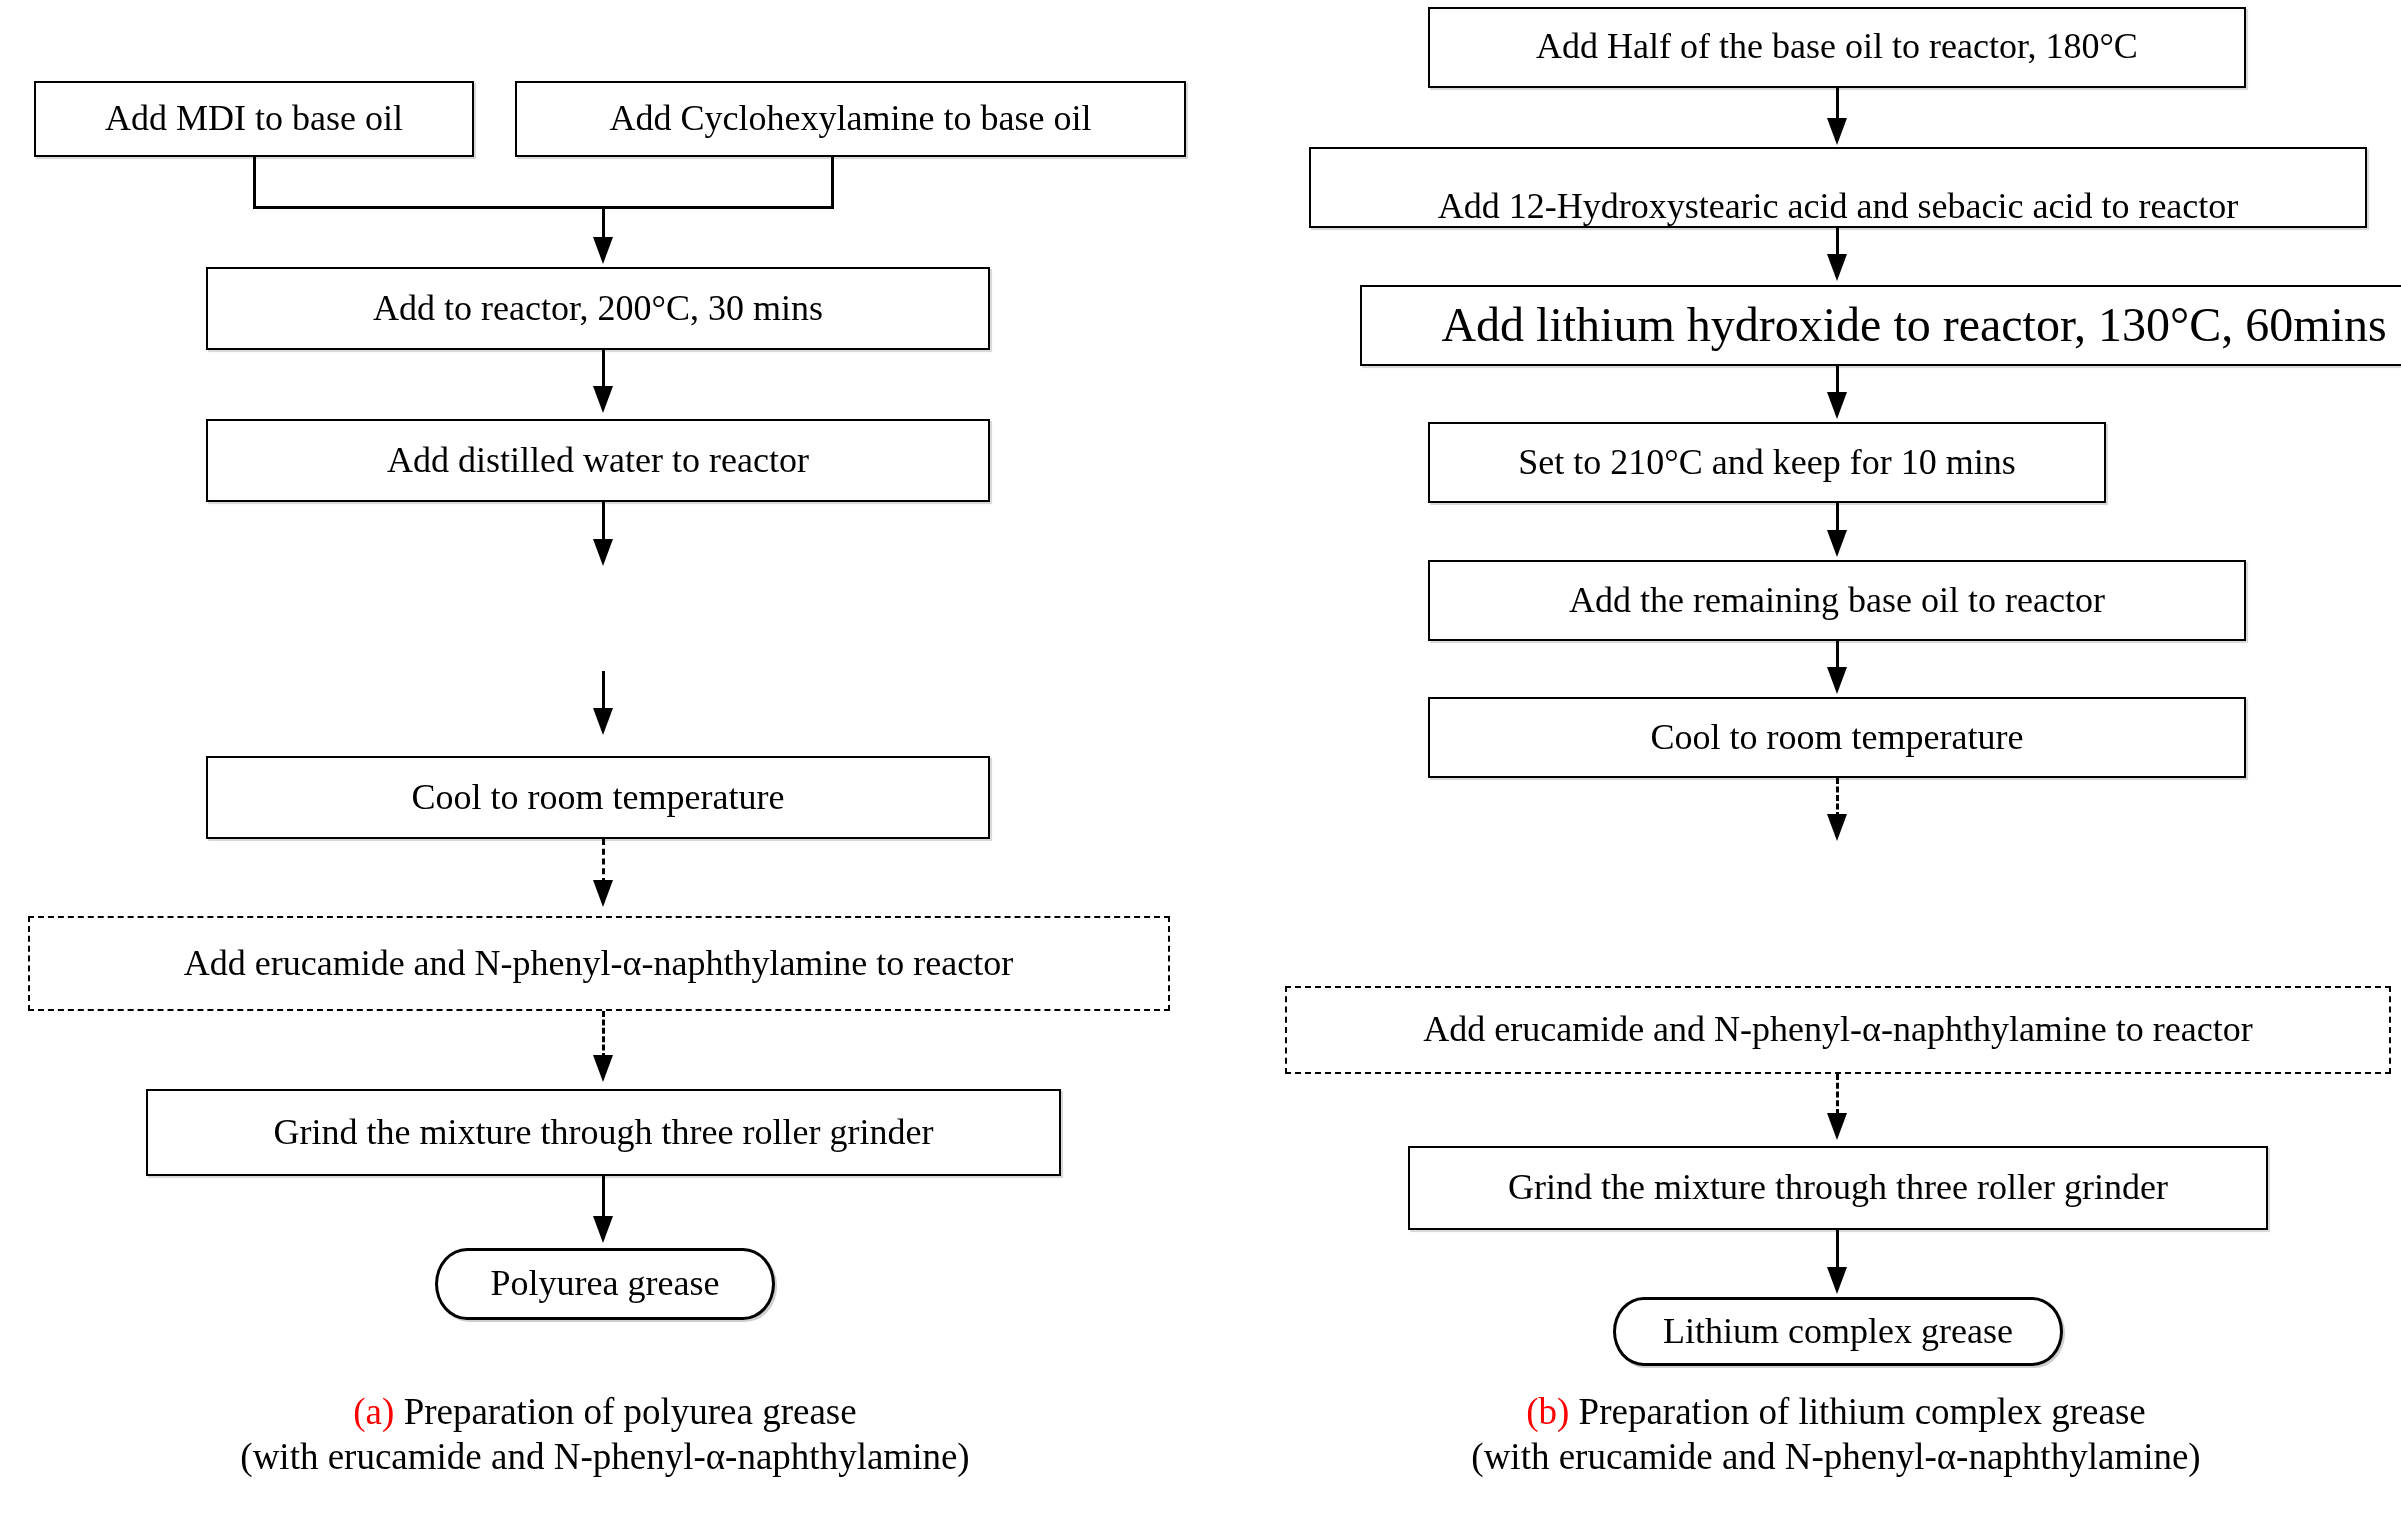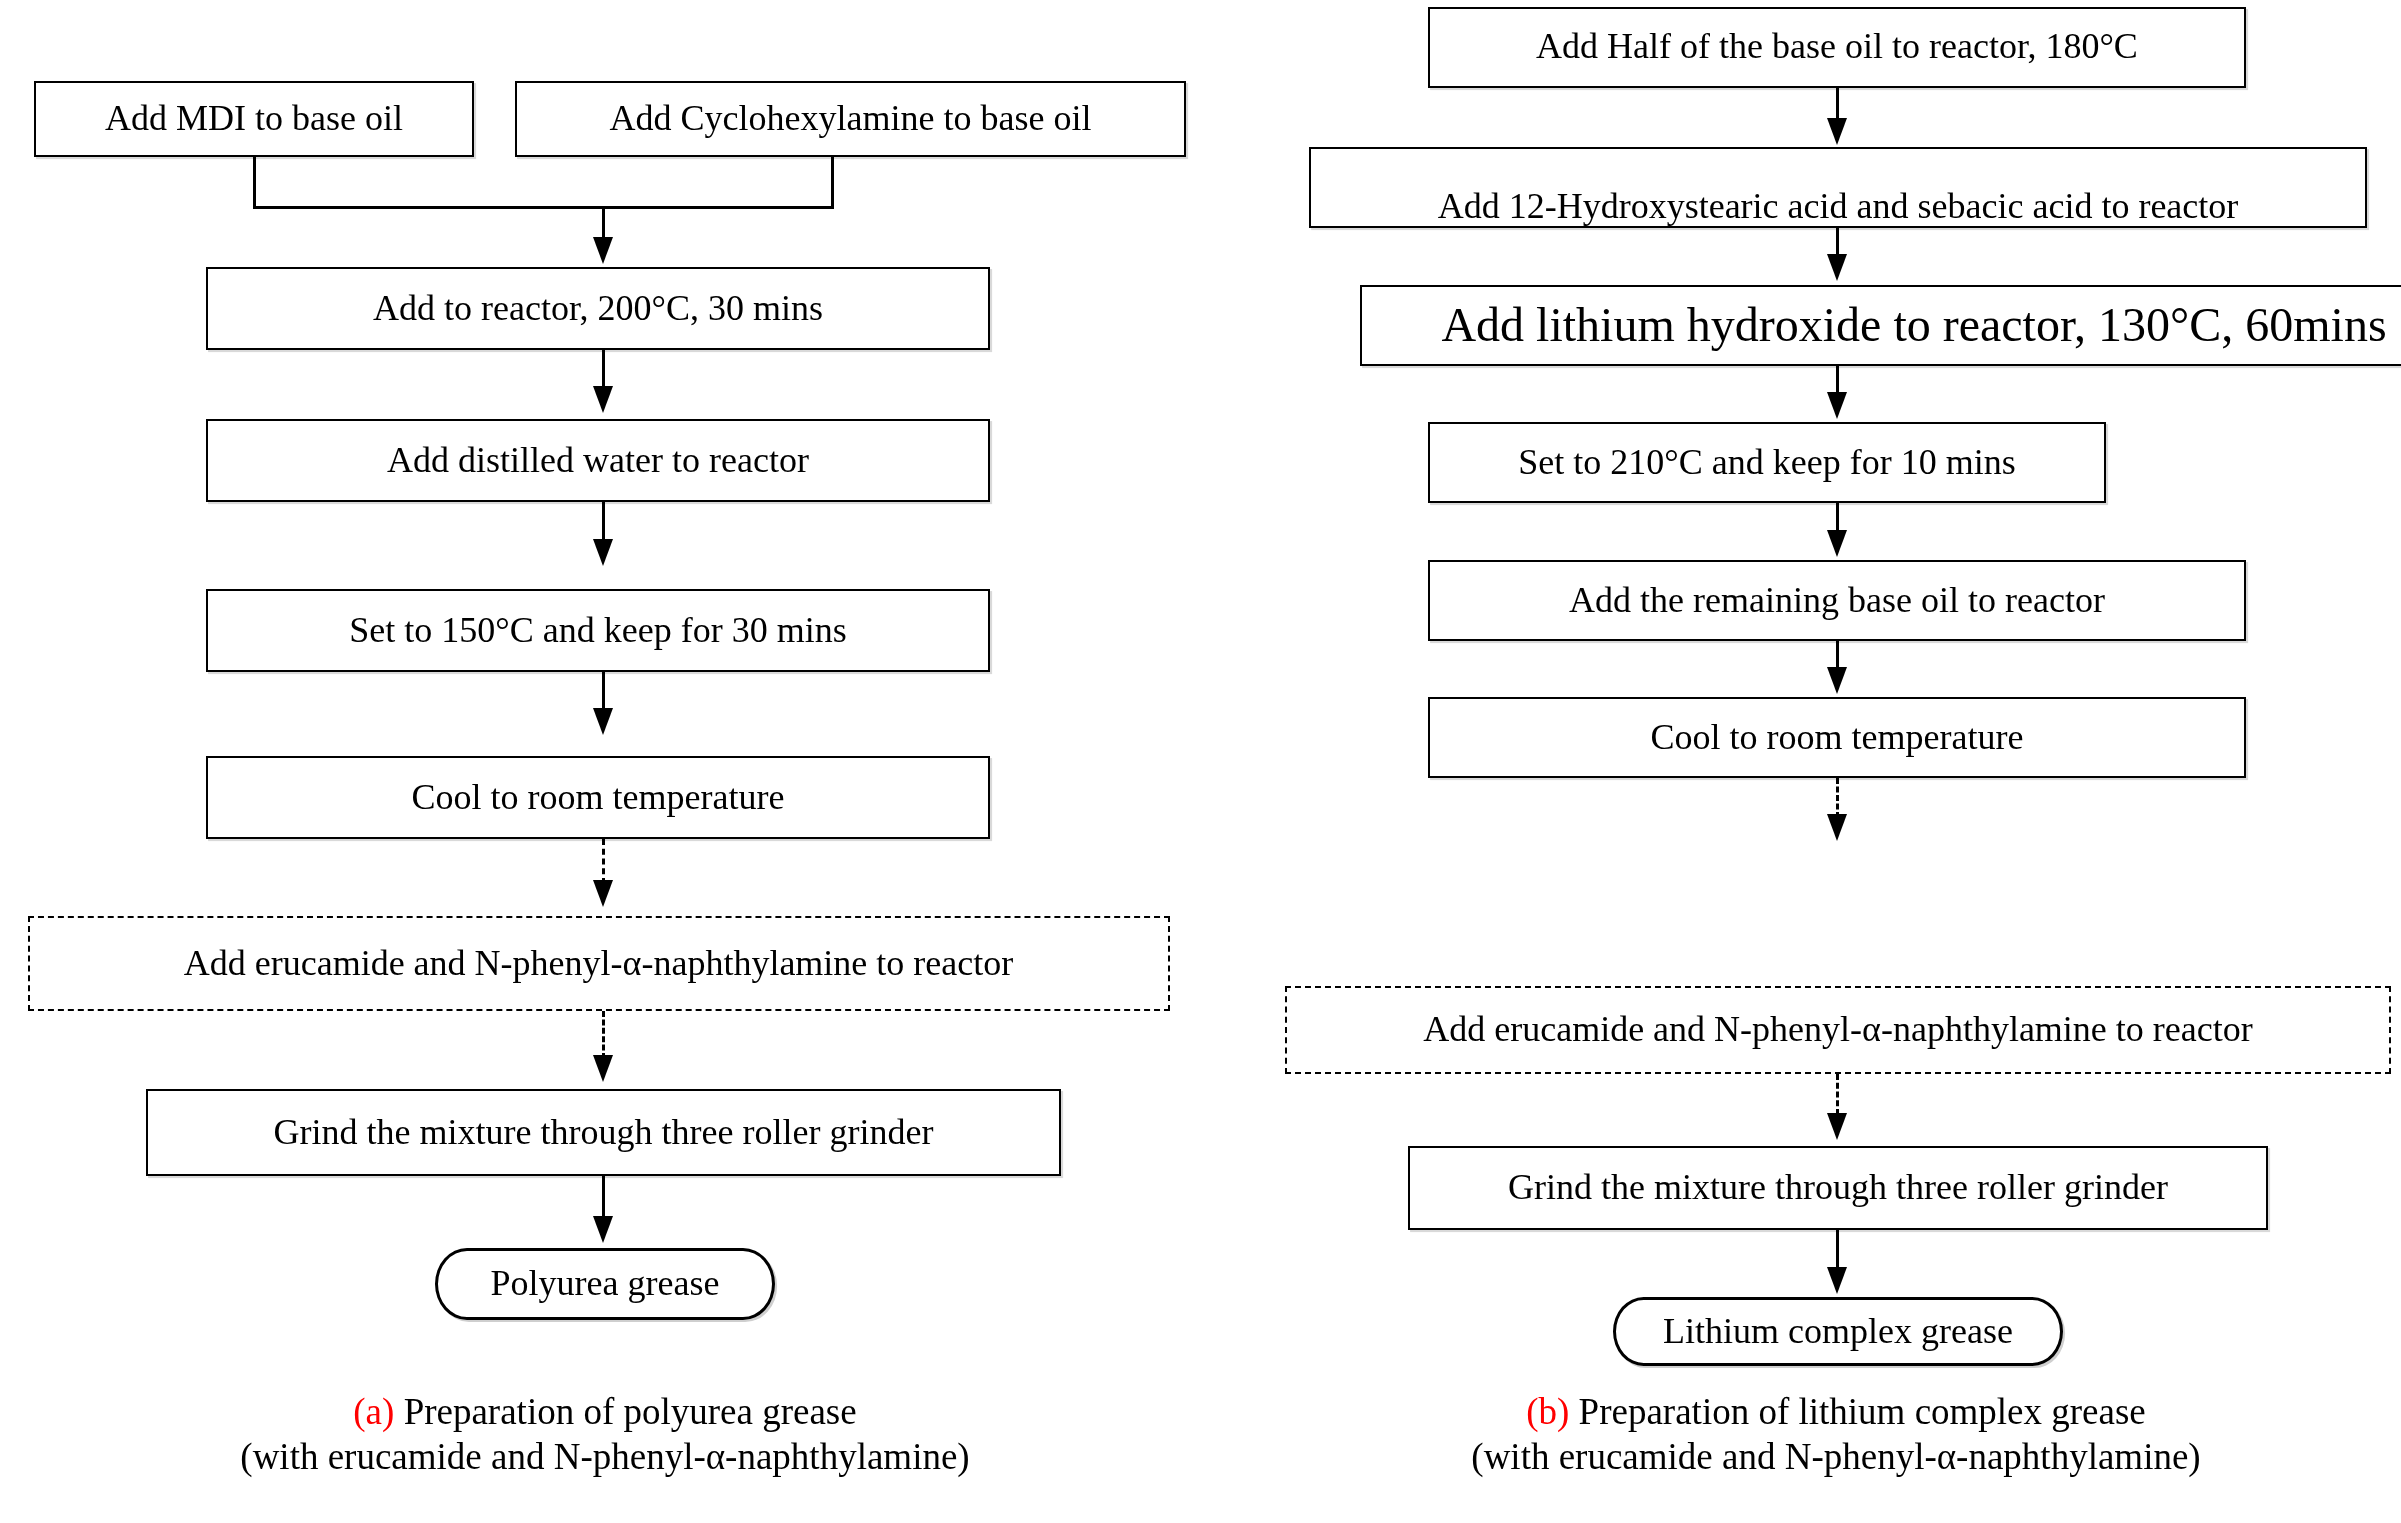--- a/index.html
+++ b/index.html
@@ -52,23 +52,20 @@
   </div>
   <div class="vline" style="left:602px;top:349px;height:43px;"></div>
   <div class="arrow" style="left:593px;top:386px;"></div>
 
   <div class="node solid" style="left:206px;top:419px;width:784px;height:83px;font-size:36px;">
     <span>Add distilled water to reactor</span>
   </div>
   <div class="vline" style="left:602px;top:502px;height:43px;"></div>
   <div class="arrow" style="left:593px;top:539px;"></div>
 
-  <div class="node solid" style="left:206px;top:589px;width:784px;height:83px;font-size:36px;">
-    <span>Set to 150°C and keep for 30 mins</span>
-  </div>
   <div class="vline" style="left:602px;top:671px;height:43px;"></div>
   <div class="arrow" style="left:593px;top:708px;"></div>
 
   <div class="node solid" style="left:206px;top:756px;width:784px;height:83px;font-size:36px;">
     <span>Cool to room temperature</span>
   </div>
   <div class="vdash" style="left:602px;top:839px;height:45px;"></div>
   <div class="arrow" style="left:593px;top:880px;"></div>
 
   <div class="node dotted" style="left:27.5px;top:916px;width:1142px;height:95px;font-size:36px;">

